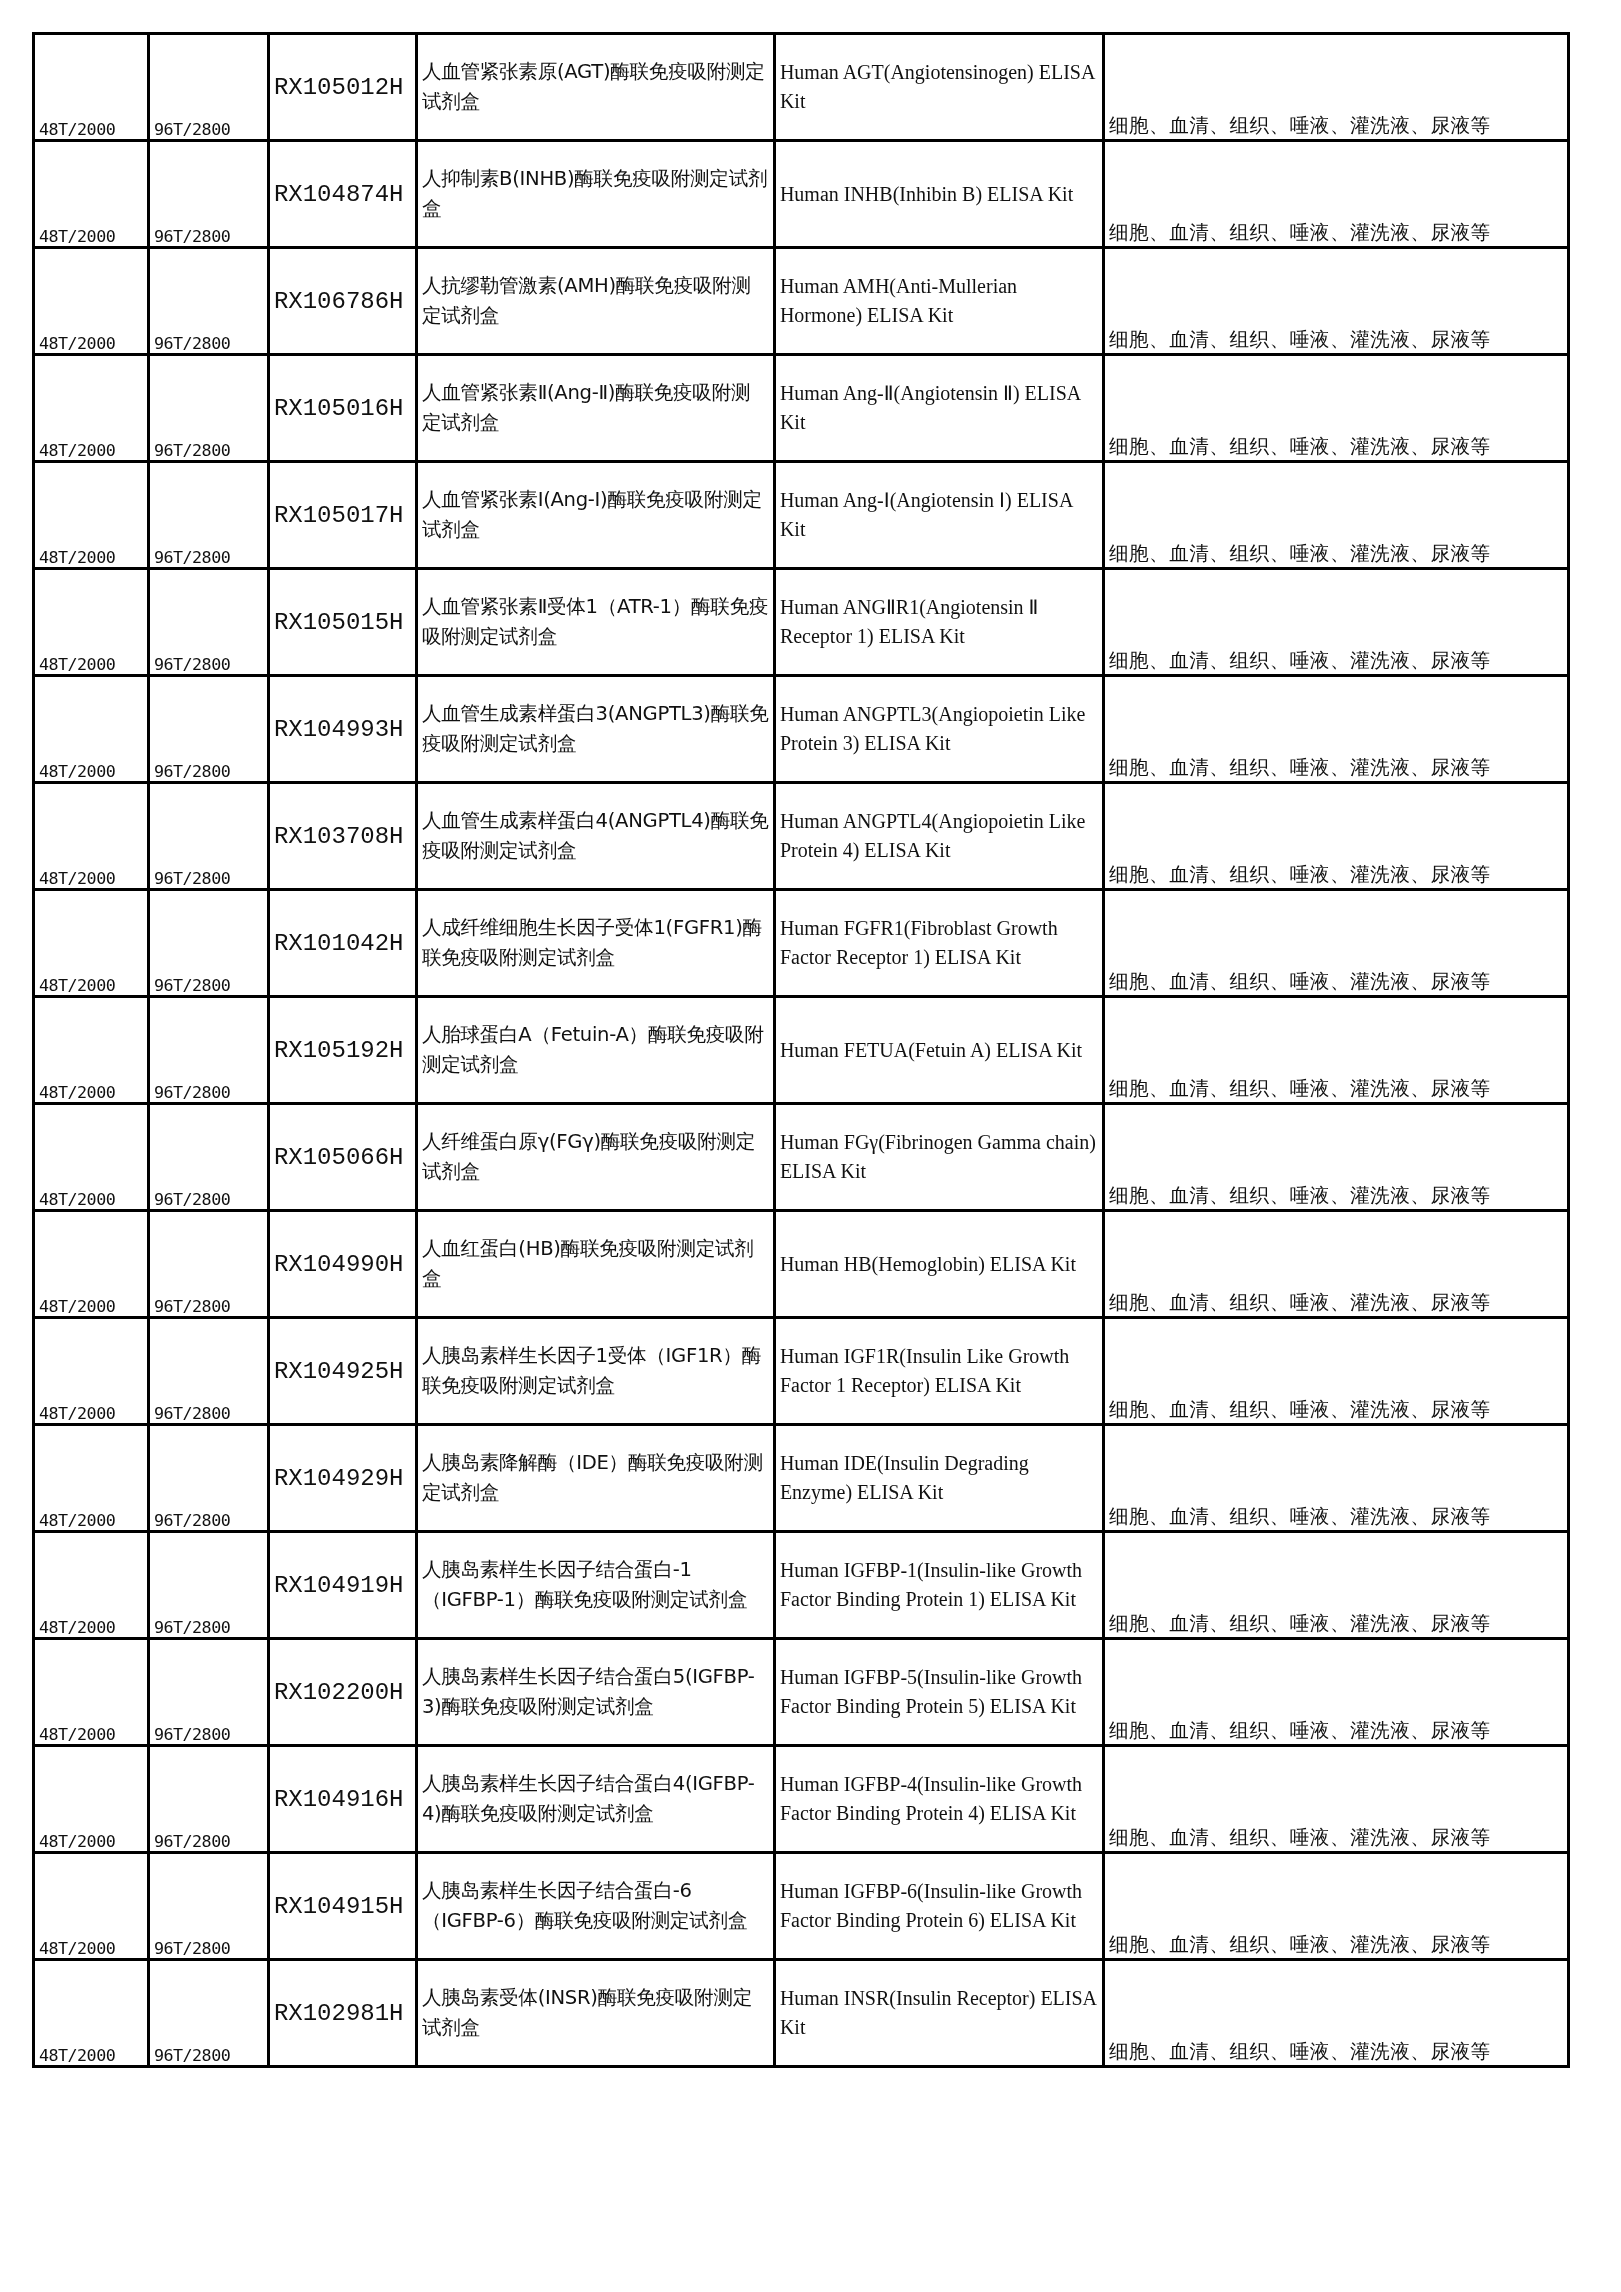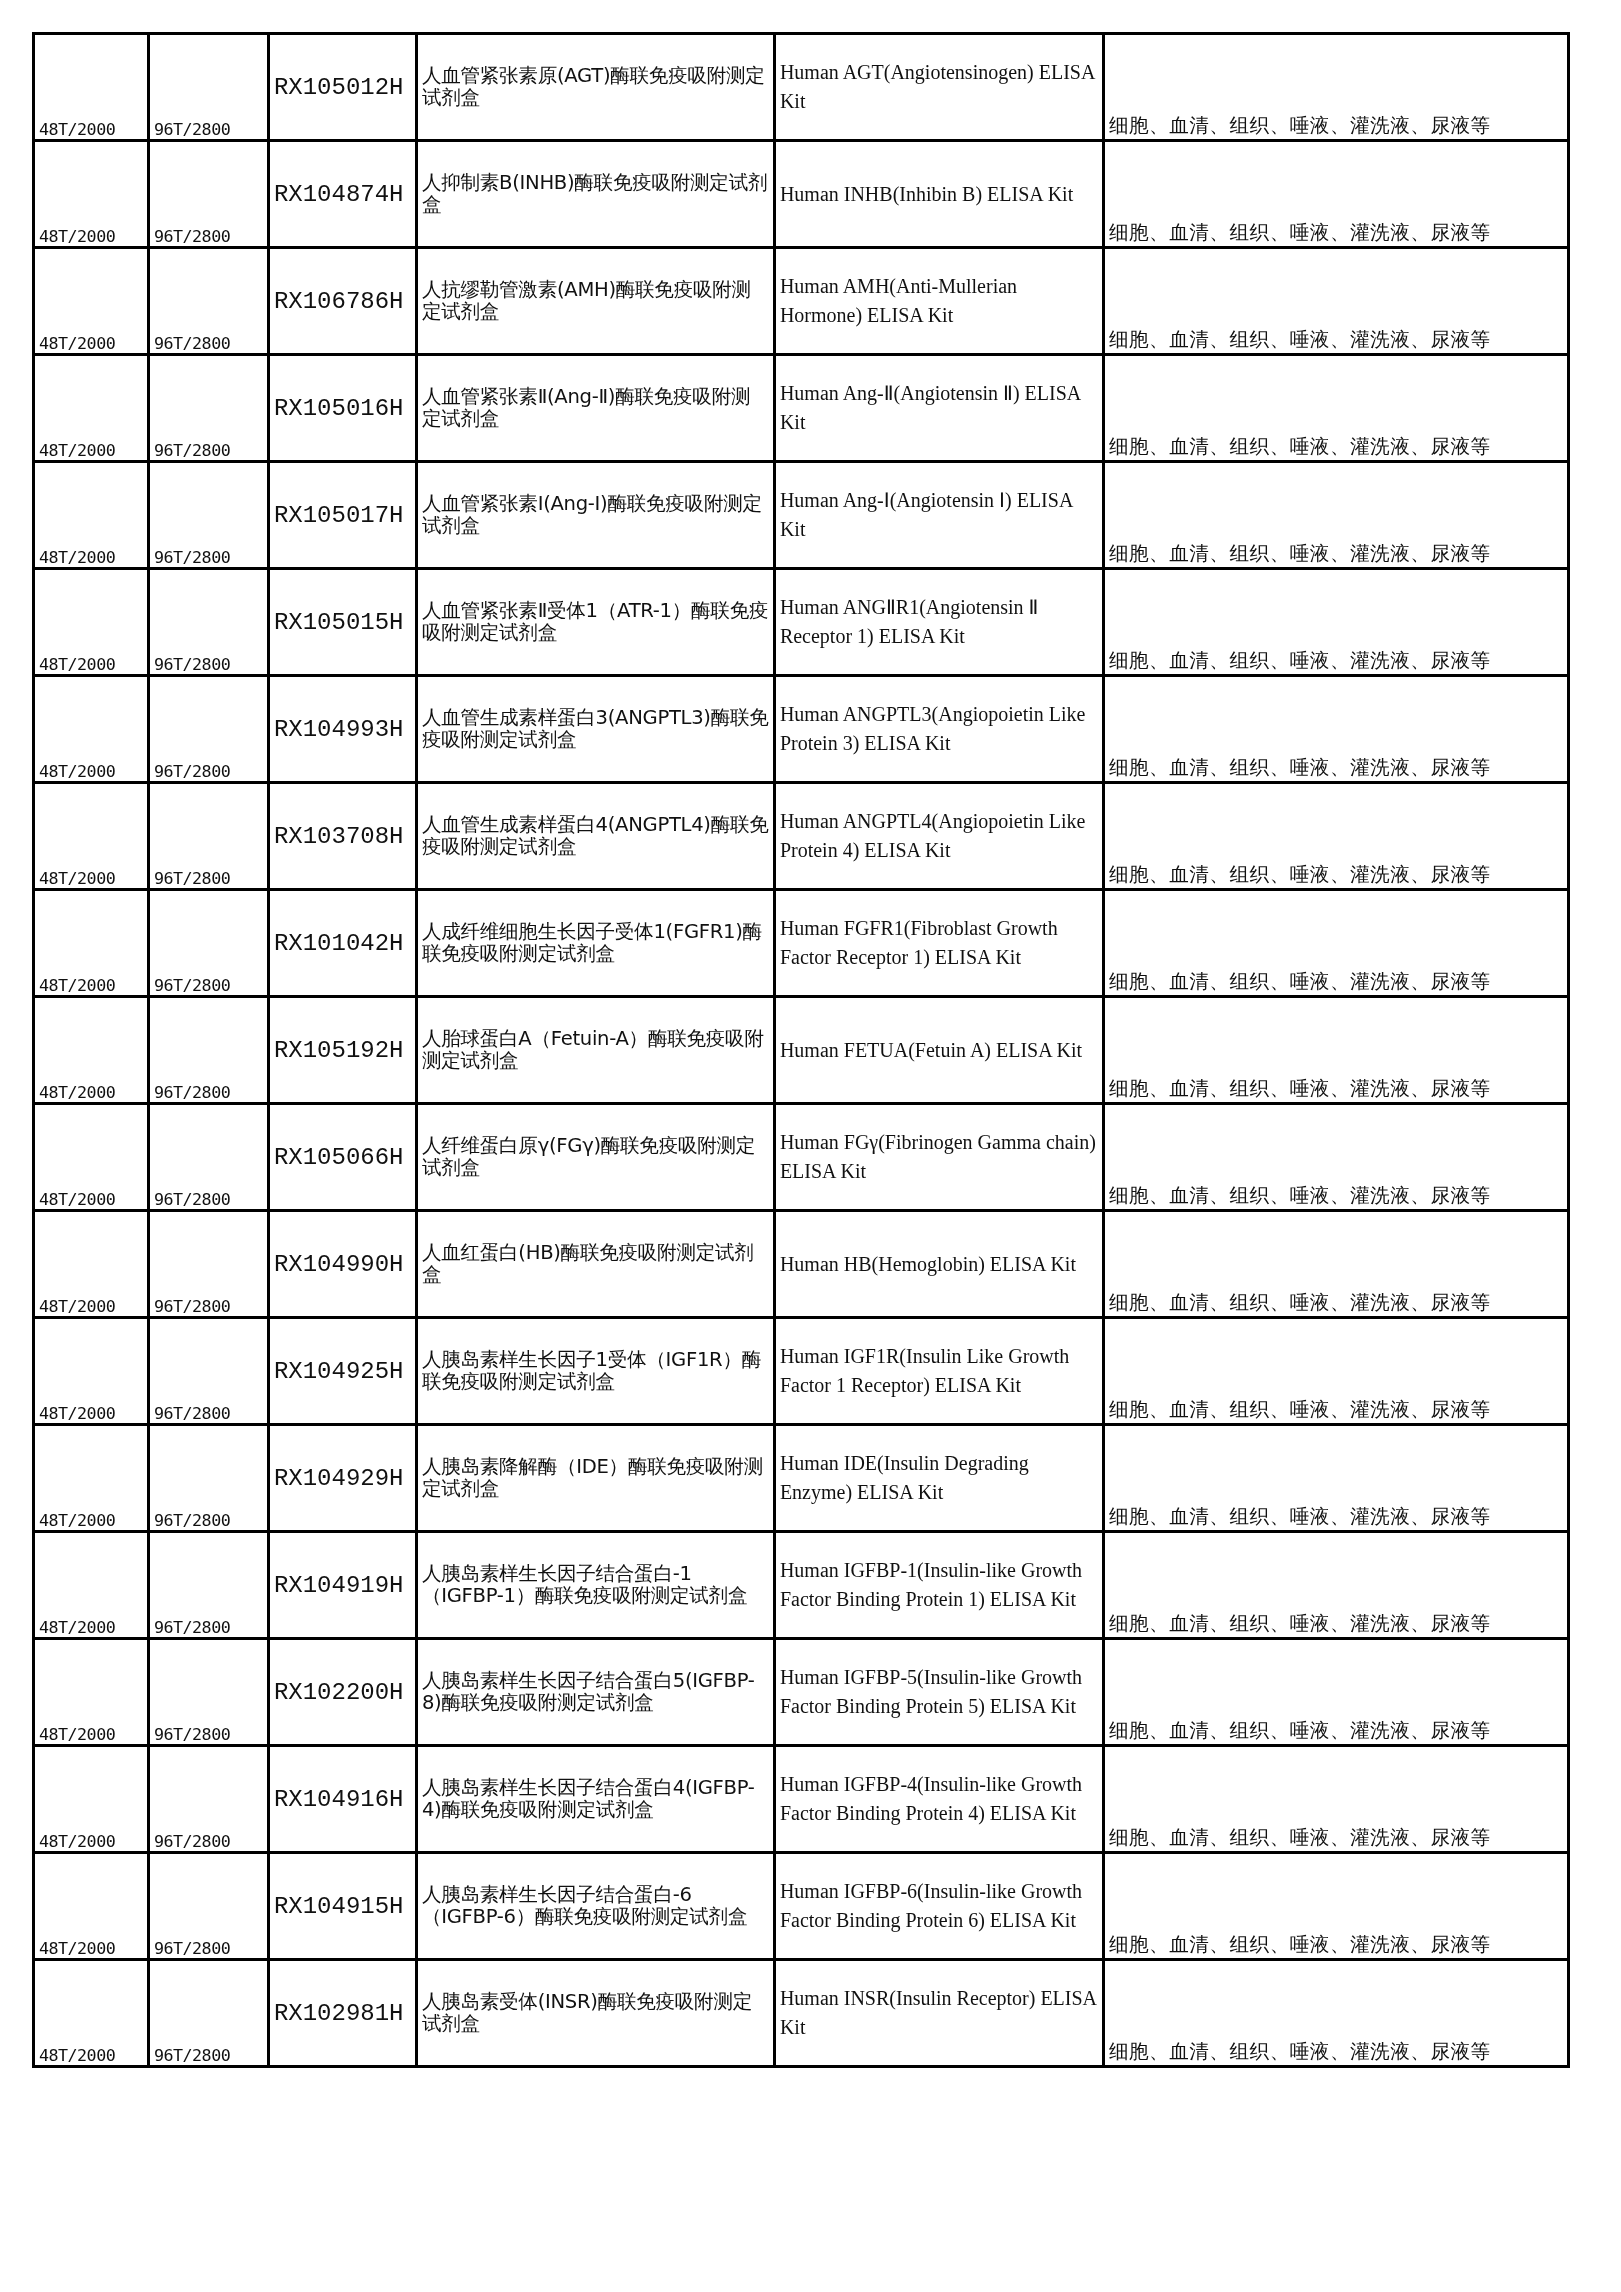--- a/index.html
+++ b/index.html
@@ -11,21 +11,21 @@
     }
     .sheet td {
       border: 3.4px solid #000;
       padding: 0 3.9px;
       height: 104px;
       color: #111;
       overflow: hidden;
     }
     .c-spec { font-family: "DejaVu Sans Mono", monospace; font-size: 16.7px; vertical-align: bottom; padding-bottom: 2px; letter-spacing: -0.5px; margin-left: 37px; }
     .c-cat { font-family: Liberation Mono, monospace; font-size: 24px; vertical-align: middle; padding-bottom: 17.6px; }
-    .c-cn { font-family: "DejaVu Sans", sans-serif; font-size: 19.6px; line-height: 22px; vertical-align: middle; padding-bottom: 7.8px; letter-spacing: -0.3px; }
+    .c-cn { font-family: "DejaVu Sans", sans-serif; font-size: 19.6px; line-height: 30px; vertical-align: middle; padding-bottom: 7.8px; letter-spacing: -0.3px; }
     .c-en { font-family: "Liberation Serif", serif; font-size: 20px; line-height: 29px; vertical-align: middle; padding-bottom: 7.8px; }
     .c-sample { font-family: Liberation Mono, monospace; font-size: 19.6px; vertical-align: bottom; padding-bottom: 1px; white-space: nowrap; letter-spacing: 0.5px; }
   </style>
 </head>
 <body>
 
 <table class="sheet">
   <colgroup>
     <col style="width:115px">
     <col style="width:120px">
@@ -153,21 +153,21 @@
       <td class="c-spec">96T/2800</td>
       <td class="c-cat">RX104919H</td>
       <td class="c-cn">人胰岛素样生长因子结合蛋白-1（IGFBP-1）酶联免疫吸附测定试剂盒</td>
       <td class="c-en">Human IGFBP-1(Insulin-like Growth Factor Binding Protein 1) ELISA Kit</td>
       <td class="c-sample">细胞、血清、组织、唾液、灌洗液、尿液等</td>
     </tr>
       <tr class="">
       <td class="c-spec">48T/2000</td>
       <td class="c-spec">96T/2800</td>
       <td class="c-cat">RX102200H</td>
-      <td class="c-cn">人胰岛素样生长因子结合蛋白5(IGFBP-8)酶联免疫吸附测定试剂盒</td>
+      <td class="c-cn">人胰岛素样生长因子结合蛋白5(IGFBP-3)酶联免疫吸附测定试剂盒</td>
       <td class="c-en">Human IGFBP-5(Insulin-like Growth Factor Binding Protein 5) ELISA Kit</td>
       <td class="c-sample">细胞、血清、组织、唾液、灌洗液、尿液等</td>
     </tr>
       <tr class="">
       <td class="c-spec">48T/2000</td>
       <td class="c-spec">96T/2800</td>
       <td class="c-cat">RX104916H</td>
       <td class="c-cn">人胰岛素样生长因子结合蛋白4(IGFBP-4)酶联免疫吸附测定试剂盒</td>
       <td class="c-en">Human IGFBP-4(Insulin-like Growth Factor Binding Protein 4) ELISA Kit</td>
       <td class="c-sample">细胞、血清、组织、唾液、灌洗液、尿液等</td>

